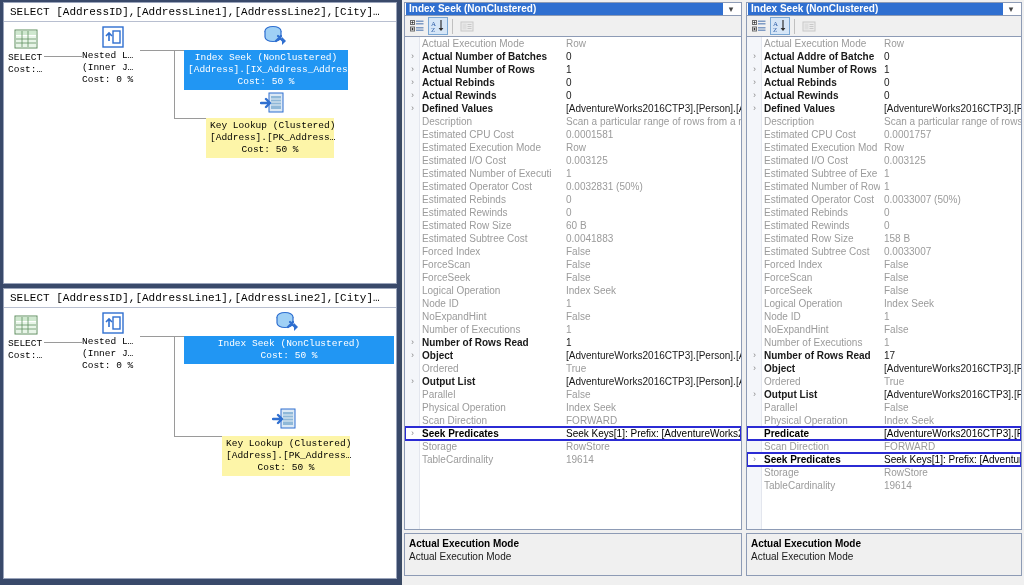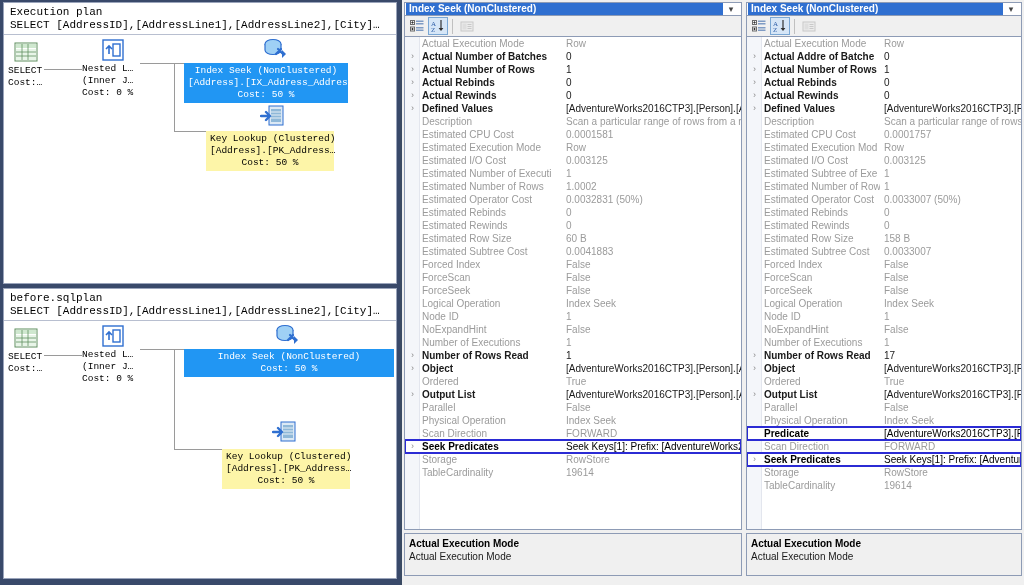--- a/index.html
+++ b/index.html
@@ -210,21 +210,20 @@
 </style>
 </head>
 <body>
 
 <div id="root">
 
   <div id="left-col">
 
     <div class="plan-pane" id="plan-pane-1">
       <div class="plan-header">
-        <div>Execution plan</div>
         <div>SELECT [AddressID],[AddressLine1],[AddressLine2],[City]…</div>
       </div>
       <div class="plan-canvas">
 
         <div class="icon-wrap" style="left:10px; top:7px;">
           <svg width="24" height="20" viewBox="0 0 24 20">
             <rect x="1" y="1" width="22" height="18" fill="#ffffff" stroke="#5f8f5f" stroke-width="1"></rect>
             <rect x="2" y="2" width="20" height="4" fill="#cfe8cf"></rect>
             <rect x="2" y="7" width="20" height="11" fill="#e8f5e8"></rect>
             <line x1="8" y1="2" x2="8" y2="18" stroke="#5f8f5f" stroke-width="0.8"></line>
@@ -284,21 +283,20 @@
         <div class="node node-box-yellow node-text-center" style="left:202px; top:96px; width:128px;">
           <div>Key Lookup (Clustered)</div>
           <div>[Address].[PK_Address…</div>
           <div>Cost: 50 %</div>
         </div>
       </div>
     </div>
 
     <div class="plan-pane" id="plan-pane-2">
       <div class="plan-header">
-        <div>before.sqlplan</div>
         <div>SELECT [AddressID],[AddressLine1],[AddressLine2],[City]…</div>
       </div>
       <div class="plan-canvas">
 
         <div class="icon-wrap" style="left:10px; top:7px;">
           <svg width="24" height="20" viewBox="0 0 24 20">
             <rect x="1" y="1" width="22" height="18" fill="#ffffff" stroke="#5f8f5f" stroke-width="1"></rect>
             <rect x="2" y="2" width="20" height="4" fill="#cfe8cf"></rect>
             <rect x="2" y="7" width="20" height="11" fill="#e8f5e8"></rect>
             <line x1="8" y1="2" x2="8" y2="18" stroke="#5f8f5f" stroke-width="0.8"></line>
@@ -457,25 +455,20 @@
             <span class="pname">Estimated I/O Cost</span>
             <span class="pval">0.003125</span>
           </div>
           <div class="prow dim">
             <span class="exp"></span>
             <span class="pname">Estimated Number of Executi</span>
             <span class="pval">1</span>
           </div>
           <div class="prow dim">
             <span class="exp"></span>
-            <span class="pname">Estimated Number of Rows</span>
-            <span class="pval">1.0002</span>
-          </div>
-          <div class="prow dim">
-            <span class="exp"></span>
             <span class="pname">Estimated Operator Cost</span>
             <span class="pval">0.0032831 (50%)</span>
           </div>
           <div class="prow dim">
             <span class="exp"></span>
             <span class="pname">Estimated Rebinds</span>
             <span class="pval">0</span>
           </div>
           <div class="prow dim">
             <span class="exp"></span>

